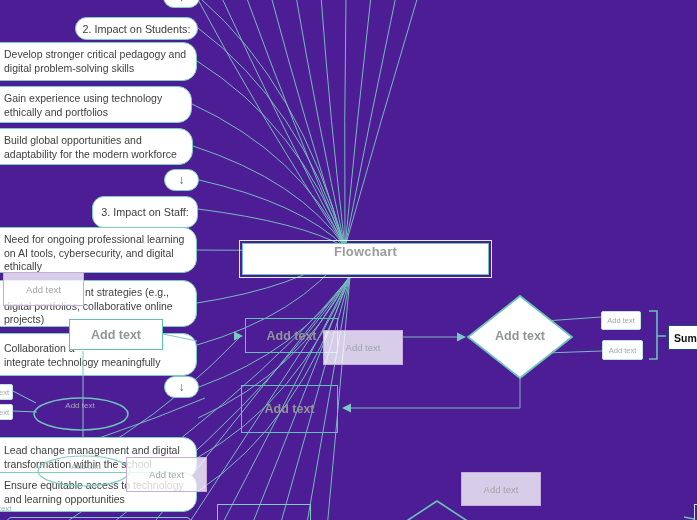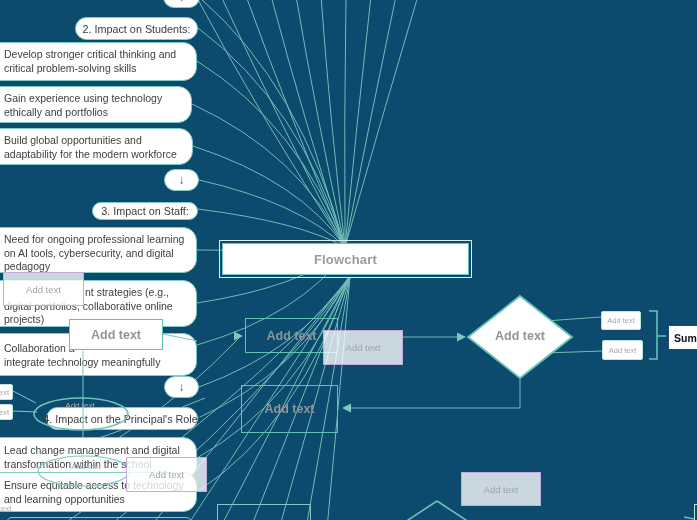--- a/index.html
+++ b/index.html
@@ -1,33 +1,33 @@
 <!DOCTYPE html>
 <html><head>
 <meta charset="utf-8">
 <style>
   html,body{margin:0;padding:0;background:#fff;}
-  #canvas{position:relative;width:697px;height:520px;overflow:hidden;background:#0c4a6e;
+  #canvas{position:relative;width:697px;height:520px;overflow:hidden;background:#4c1d95;
           font-family:"Liberation Sans",sans-serif;}
   svg.layer{position:absolute;left:0;top:0;width:697px;height:520px;pointer-events:none;}
   #lines-bottom{z-index:0;}
   #lines-top{z-index:5;}
   .node{position:absolute;background:#fff;border:1.4px solid #7ecdc3;border-radius:14px;
         font-size:10.5px;line-height:13.6px;color:#3f4040;box-sizing:border-box;
         padding:5px 8px 4px 33px;z-index:2;}
   .node .ln{white-space:nowrap;}
   .pill{position:absolute;background:#fff;border:1.4px solid #7ecdc3;border-radius:12px;
         font-size:10.8px;color:#3b3b3b;display:flex;align-items:center;justify-content:center;
         box-sizing:border-box;z-index:2;white-space:nowrap;}
   .arrow-pill{position:absolute;background:#fff;border:1.4px solid #7ecdc3;border-radius:11px;
         font-size:12px;color:#5a5a5a;display:flex;align-items:center;justify-content:center;
         box-sizing:border-box;z-index:2;}
-  .flowchart-box{position:absolute;left:222px;top:243px;width:247px;height:32px;background:#fff;
+  .flowchart-box{position:absolute;left:242px;top:243px;width:247px;height:32px;background:#fff;
         border:1.6px solid #6cc4b9;outline:1.5px solid #d9f0ec;outline-offset:2px;
-        display:flex;align-items:center;justify-content:center;color:#9b9b9b;font-weight:bold;
+        display:flex;align-items:flex-start;justify-content:center;color:#9b9b9b;font-weight:bold;
         font-size:13px;box-sizing:border-box;z-index:2;letter-spacing:.2px;}
   .addbox-teal{position:absolute;border:1.6px solid #62c1b5;background:transparent;color:#8f9698;
         font-weight:bold;font-size:12.5px;display:flex;align-items:center;justify-content:center;
         box-sizing:border-box;z-index:3;}
   .addbox-teal.solid{background:#fff;z-index:4;}
   .addbox-purple{position:absolute;border:1.6px solid #c7abdb;background:rgba(255,255,255,.78);
         color:#a0a4a8;font-size:9.5px;display:flex;align-items:center;justify-content:center;
         box-sizing:border-box;z-index:6;}
   .smallbox{position:absolute;border:1px solid #bfe4df;background:#fff;color:#a3a8aa;
         font-size:7.5px;display:flex;align-items:center;justify-content:center;
@@ -114,61 +114,58 @@
 
   <div class="arrow-pill" style="left:163px;top:-14px;width:37px;height:22px;">
     <span>↓</span>
   </div>
 
   <div class="pill" style="left:75px;top:17px;width:123px;height:23px;">
     <span>2. Impact on Students:</span>
   </div>
 
   <div class="node" style="left:-30px;top:42px;width:227px;height:39px;">
-    <span>Develop stronger critical thinking and critical problem-solving skills</span>
+    <span>Develop stronger critical pedagogy and digital problem-solving skills</span>
   </div>
 
   <div class="node" style="left:-30px;top:86px;width:222px;height:37px;">
     <span>Gain experience using technology ethically and portfolios</span>
   </div>
 
   <div class="node" style="left:-30px;top:128px;width:223px;height:37px;">
     <span>Build global opportunities and adaptability for the modern workforce</span>
   </div>
 
   <div class="arrow-pill" style="left:164px;top:169px;width:35px;height:22px;">
     <span>↓</span>
   </div>
 
-  <div class="pill" style="left:92px;top:202px;width:106px;height:18px;">
+  <div class="pill" style="left:92px;top:196px;width:106px;height:32px;">
     <span>3. Impact on Staff:</span>
   </div>
 
   <div class="node" style="left:-30px;top:227px;width:227px;height:46px;">
-    <span>Need for ongoing professional learning on AI tools, cybersecurity, and digital pedagogy</span>
+    <span>Need for ongoing professional learning on AI tools, cybersecurity, and digital ethically</span>
   </div>
 
   <div class="node" style="left:-30px;top:280px;width:227px;height:47px;padding-left:0;">
     <div class="ln" style="padding-left:114px;">nt strategies (e.g.,</div>
     <div class="ln" style="padding-left:33px;">digital portfolios, collaborative online</div>
     <div class="ln" style="padding-left:33px;">projects)</div>
   </div>
 
   <div class="node" style="left:-30px;top:333px;width:227px;height:43px;padding-left:0;padding-top:8px;">
     <div class="ln" style="padding-left:33px;">Collaboration a</div>
     <div class="ln" style="padding-left:33px;">integrate technology meaningfully</div>
   </div>
 
   <div class="arrow-pill" style="left:164px;top:376px;width:35px;height:22px;">
     <span>↓</span>
   </div>
 
-  <div class="pill" style="left:46px;top:407px;width:152px;height:23px;">
-    <span>4. Impact on the Principal's Role:</span>
-  </div>
 
   <div class="node" style="left:-30px;top:437px;width:227px;height:42px;padding-left:0;padding-top:6px;">
     <div class="ln" style="padding-left:33px;">Lead change management and digital</div>
     <div class="ln" style="padding-left:33px;">transformation within the school</div>
   </div>
 
   <div class="node" style="left:-30px;top:472px;width:227px;height:40px;padding-left:0;padding-top:6px;">
     <div class="ln" style="padding-left:33px;">Ensure equitable access to technology</div>
     <div class="ln" style="padding-left:33px;">and learning opportunities</div>
   </div>

